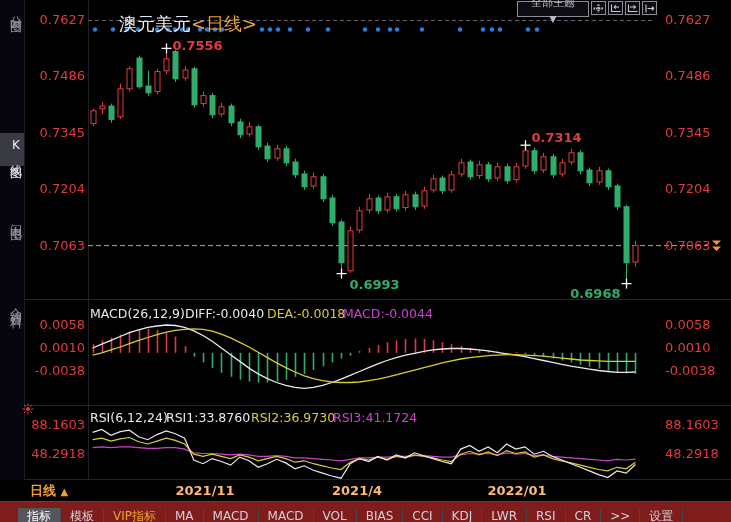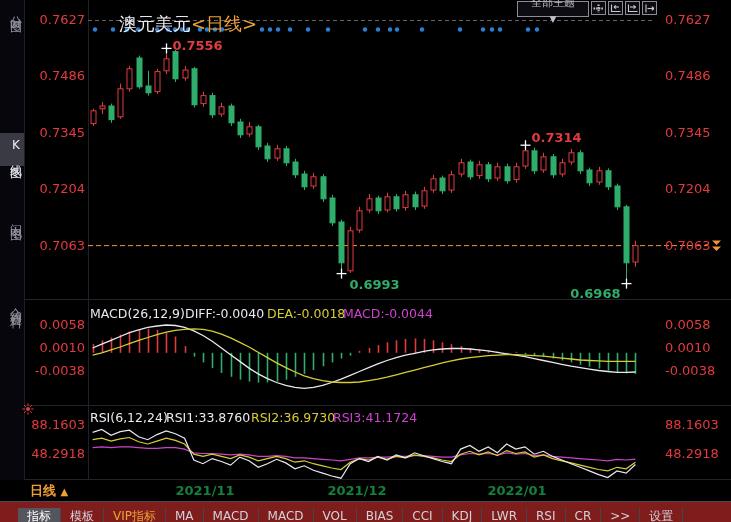--- a/index.html
+++ b/index.html
@@ -20,21 +20,21 @@
          color:#bfbfca;font-size:11px;display:flex;align-items:center;justify-content:center;gap:4px;
          background:#0c0c12;z-index:4;cursor:pointer;flex-direction:column;}
   #topbtns{position:absolute;left:591px;top:1px;display:flex;gap:2px;z-index:4;}
   .toolbtn{width:15px;height:14px;border:1px solid #8d8d98;background:#0c0c12;display:flex;
            align-items:center;justify-content:center;cursor:pointer;box-sizing:border-box;}
   svg.layer{position:absolute;left:0;z-index:2;}
   
   #xrow{position:absolute;left:0;top:480px;width:599px;height:20px;z-index:3;}
   #period{position:absolute;left:30px;top:2px;color:#f0a030;font-size:13px;font-weight:700;cursor:pointer;}
   #period .tri{font-size:10px;}
-  .date{position:absolute;top:3px;transform:translateX(-50%);color:#15803d;font-size:13px;font-weight:700;}
+  .date{position:absolute;top:3px;transform:translateX(-50%);color:#fdba74;font-size:13px;font-weight:700;}
   
   #tabbar{position:absolute;left:0;top:501px;width:731px;height:30px;border-top:1px solid #4a4a54;
           display:flex;align-items:center;padding-left:18px;box-sizing:border-box;background:#7f1d1d;z-index:3;}
   .tab{color:#d2d2da;font-size:12px;padding:1px 9px;border-right:1px solid #45454f;cursor:pointer;line-height:15px;white-space:nowrap;}
   .tab.selected{background:#55555e;color:#ffffff;}
   .tab.vip{color:#eda133;}
   #alert-icon{position:absolute;left:21px;top:402px;z-index:4;}
 </style>
 </head>
 <body>
@@ -377,21 +377,21 @@
       <line x1="6.999999999999999" y1="3.8" x2="6.999999999999999" y2="1.4000000000000004" stroke="#e23b3f" stroke-width="1"></line>
       <line x1="9.262741699796951" y1="4.737258300203047" x2="10.959797974644665" y2="3.0402020253553332" stroke="#e23b3f" stroke-width="1"></line>
     </svg>
 
   <div id="xrow">
     <div id="period">
       <span>日线</span>
       <span class="tri">▲</span>
     </div>
   <span class="date" style="left: 205px;">2021/11</span>
-      <span class="date" style="left: 357px;">2021/12</span>
+      <span class="date" style="left: 357px;">2021/4</span>
       <span class="date" style="left: 517px;">2022/01</span>
     </div>
 
   <div id="tabbar">
       <span class="tab selected">指标</span>
       <span class="tab">模板</span>
       <span class="tab vip">VIP指标</span>
       <span class="tab">MA</span>
       <span class="tab">MACD</span>
       <span class="tab">MACD</span>

